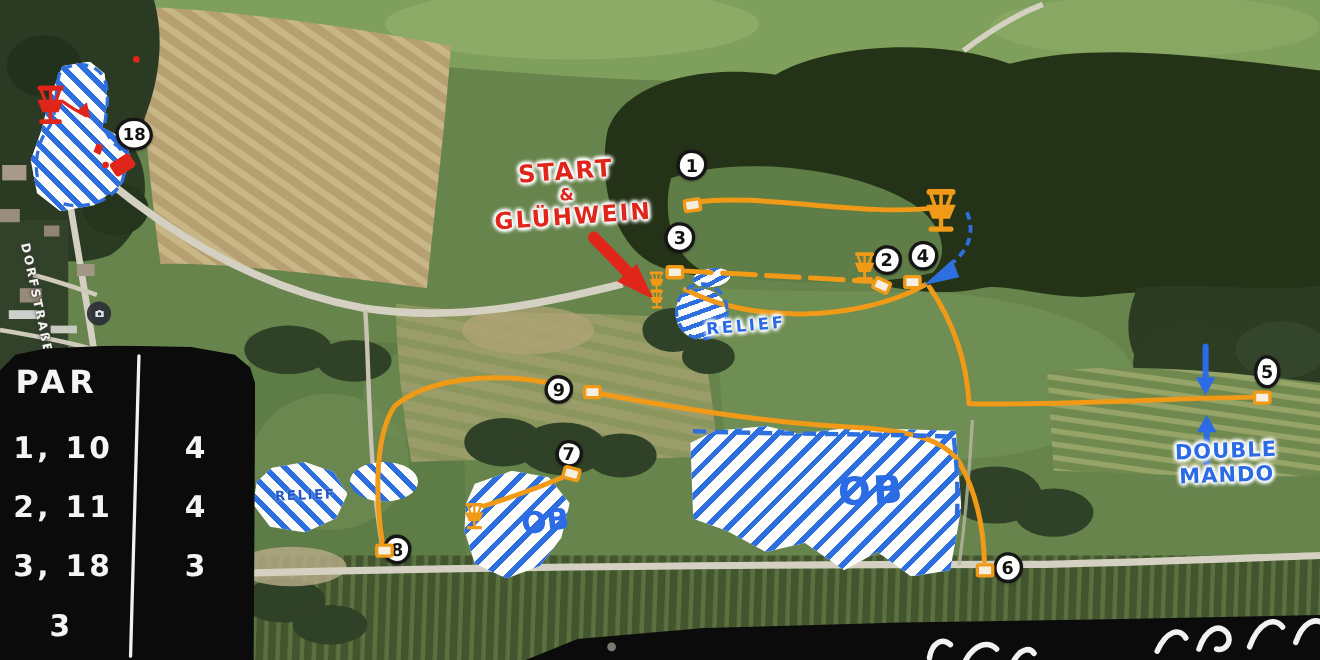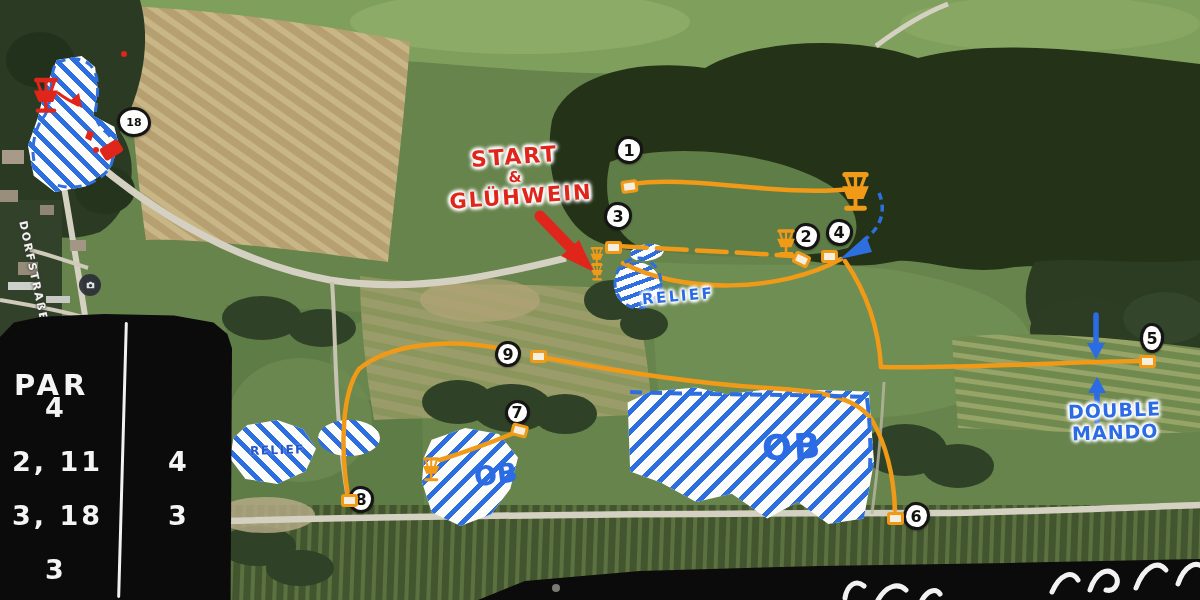--- a/index.html
+++ b/index.html
@@ -12,21 +12,21 @@
   .hatch-a{background-image:repeating-linear-gradient(45deg,rgba(0,0,0,0) 0 8px,var(--ob-blue) 8px 13px);}
   .hatch-b{background-image:repeating-linear-gradient(135deg,rgba(0,0,0,0) 0 9px,var(--ob-blue) 9px 14px);}
   .hatch-c{background-image:repeating-linear-gradient(160deg,rgba(0,0,0,0) 0 6px,var(--ob-blue) 6px 10px);}
 
   
   #dyn-layer{position:absolute;inset:0;pointer-events:none;}
   .hole-marker{position:absolute;display:flex;align-items:center;justify-content:center;
     background:#fdfdfc;border:3px solid #151515;border-radius:48% 52% 50% 50%/53% 47% 52% 48%;
     color:#111;font-weight:bold;font-size:16px;box-sizing:border-box;
     box-shadow:0 1px 2px rgba(0,0,0,.35);}
-  .hole-marker.big{font-size:11px;border-radius:50% 50% 50% 50%/46% 54% 46% 54%;margin-left:12px;}
+  .hole-marker.big{font-size:15px;border-radius:50% 50% 50% 50%/46% 54% 46% 54%;}
   .tee-pad{position:absolute;width:17px;height:13px;box-sizing:border-box;
     border:3.5px solid var(--route-orange);background:#f6efe0;border-radius:3px;}
   .tee-pad-red{position:absolute;left:101px;top:143px;width:21px;height:14px;
     background:var(--marker-red);border-radius:3px;transform:rotate(-32deg);}
   .basket{position:absolute;}
 
   
   .map-label{position:absolute;font-weight:800;line-height:1;white-space:nowrap;}
   .halo{text-shadow:0 0 3px #fff,0 0 5px #fff,1px 1px 3px #fff,-1px -1px 3px #fff,
         2px 0 4px #fff,-2px 0 4px #fff,0 2px 4px #fff,0 -2px 4px #fff;}
@@ -53,21 +53,21 @@
     background:rgba(42,47,54,.92);display:flex;align-items:center;justify-content:center;}
   #photo-icon svg{width:13px;height:13px;}
 
   
   #score-panel{position:absolute;left:0;top:314px;width:232px;height:286px;
     background:var(--panel-black);color:#f4f4f4;
     clip-path:polygon(0 8%,6% 3%,18% 1%,45% 0%,75% .5%,92% 3%,98% 7%,100% 12%,99.4% 100%,0 100%);}
   #score-panel .hdr{position:absolute;top:16px;width:100%;display:flex;font-size:29px;
     font-weight:bold;letter-spacing:4px;}
   #score-panel .hdr .h1{width:53%;padding-left:10px;box-sizing:border-box;}
-  #score-panel .hdr .h2{width:47%;padding-left:14px;box-sizing:border-box;margin-top:38px;}
+  #score-panel .hdr .h2{width:47%;padding-left:14px;box-sizing:border-box;}
   #col-divider{position:absolute;left:121px;top:8px;width:2.5px;height:276px;
     background:#f1f1f1;border-radius:2px;transform:rotate(1.6deg);}
   #score-rows{position:absolute;top:66px;left:0;width:100%;}
   .score-row{display:flex;height:54px;align-items:center;font-size:27px;font-weight:600;}
   .cell-bahn{width:53%;padding-left:12px;box-sizing:border-box;letter-spacing:3px;}
   .cell-par{width:47%;text-align:center;}
 </style>
 </head>
 <body>
 
@@ -325,20 +325,21 @@
       </svg>
   </div>
 
   <div id="score-panel">
     <div class="hdr">
       <span class="h2">PAR</span>
     </div>
     <div id="col-divider"></div>
     <div id="score-rows">
         <div class="score-row">
+          <div class="cell-bahn">1, 10</div>
           <div class="cell-par">4</div>
         </div>
         <div class="score-row">
           <div class="cell-bahn">2, 11</div>
           <div class="cell-par">4</div>
         </div>
         <div class="score-row">
           <div class="cell-bahn">3, 18</div>
           <div class="cell-par">3</div>
         </div>

